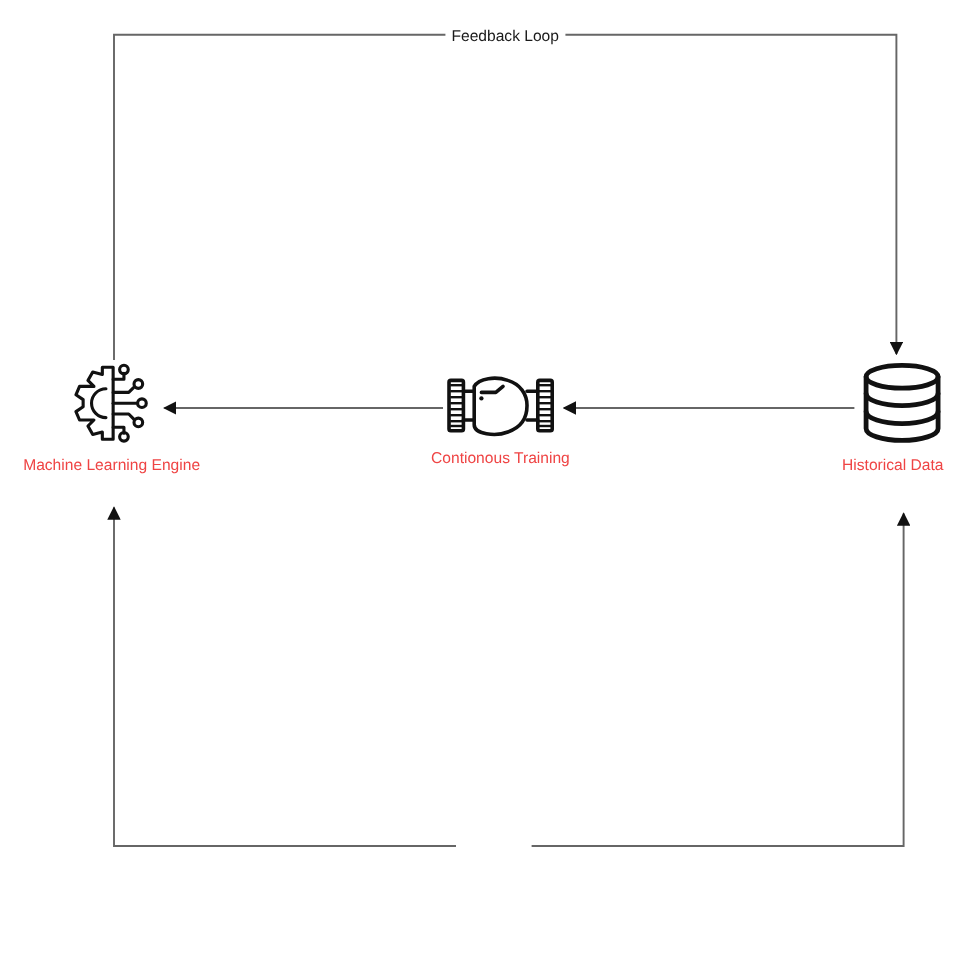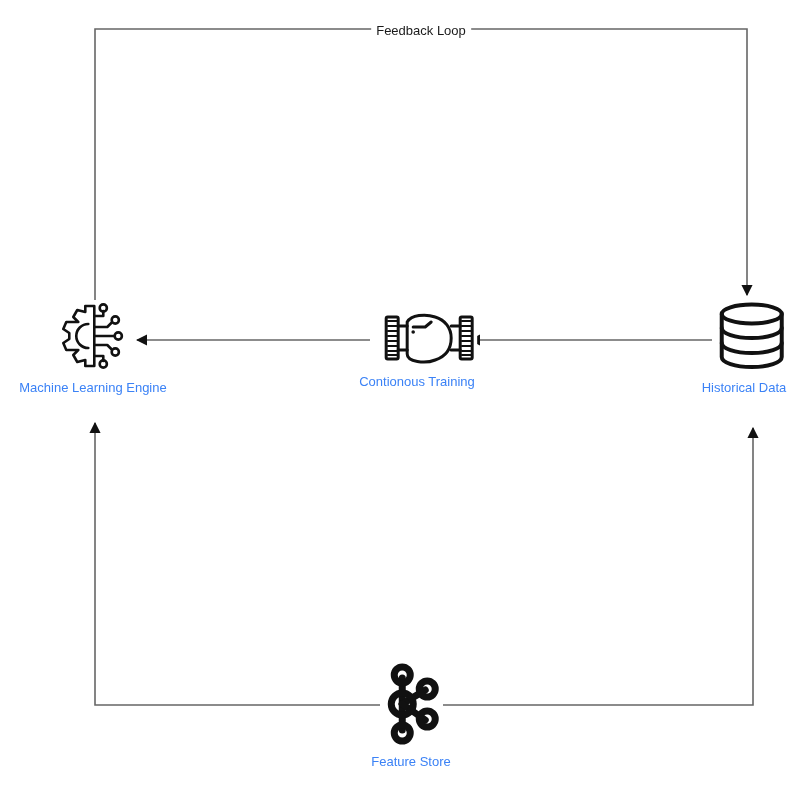--- a/index.html
+++ b/index.html
@@ -34,21 +34,21 @@
   }
   .node-icon {
     display: block;
     background: #ffffff;
     line-height: 0;
   }
   .node-label {
     margin-top: 8px;
     font-size: 13px;
     line-height: 15px;
-    color: #3b82f6;
+    color: #ef4444;
     white-space: nowrap;
     text-align: center;
     background: #ffffff;
     padding: 0 2px;
   }
   .edge-label {
     position: absolute;
     font-size: 13px;
     line-height: 15px;
     color: #1a1a1a;
@@ -60,21 +60,20 @@
   
   #node-ml {
     left: 93px;
     top: 300px;
     transform: translateX(-50%);
   }
   #node-ct {
     left: 417px;
     top: 310px;
     transform: translateX(-50%);
-    align-items: flex-end;
   }
   #node-hd {
     left: 744px;
     top: 300px;
     transform: translateX(-50%);
     align-items: flex-end;
   }
   #node-fs {
     left: 411px;
     top: 662px;
@@ -220,35 +219,14 @@
           <ellipse cx="37" cy="14" rx="30" ry="9.5"></ellipse>
           <path d="M 7 14 L 7 57 C 7 62.5 20.4 67 37 67 C 53.6 67 67 62.5 67 57 L 67 14"></path>
           <path d="M 7 28 C 7 33.5 20.4 38 37 38 C 53.6 38 67 33.5 67 28"></path>
           <path d="M 7 43 C 7 48.5 20.4 53 37 53 C 53.6 53 67 48.5 67 43"></path>
         </g>
       </svg>
     </span>
     <span class="node-label">Historical Data</span>
   </div>
 
-  <div id="node-fs" class="node">
-    <span class="node-icon">
-      <svg width="62" height="84" viewBox="0 0 62 84" xmlns="http://www.w3.org/2000/svg">
-        <g stroke="#111111" stroke-width="7" stroke-linecap="round" fill="none">
-
-          <path d="M 22 42 L 22 16"></path>
-          <path d="M 22 42 L 22 68"></path>
-          <path d="M 22 42 L 45 28"></path>
-          <path d="M 22 42 L 45 58"></path>
-        </g>
-        <g fill="none" stroke="#111111" stroke-width="7">
-          <circle cx="22" cy="42" r="11"></circle>
-          <circle cx="22" cy="13" r="8"></circle>
-          <circle cx="22" cy="71" r="8"></circle>
-          <circle cx="47" cy="27" r="8"></circle>
-          <circle cx="47" cy="57" r="8"></circle>
-        </g>
-      </svg>
-    </span>
-    <span class="node-label">Feature Store</span>
-  </div>
 
 </div>
 
 </body></html>

